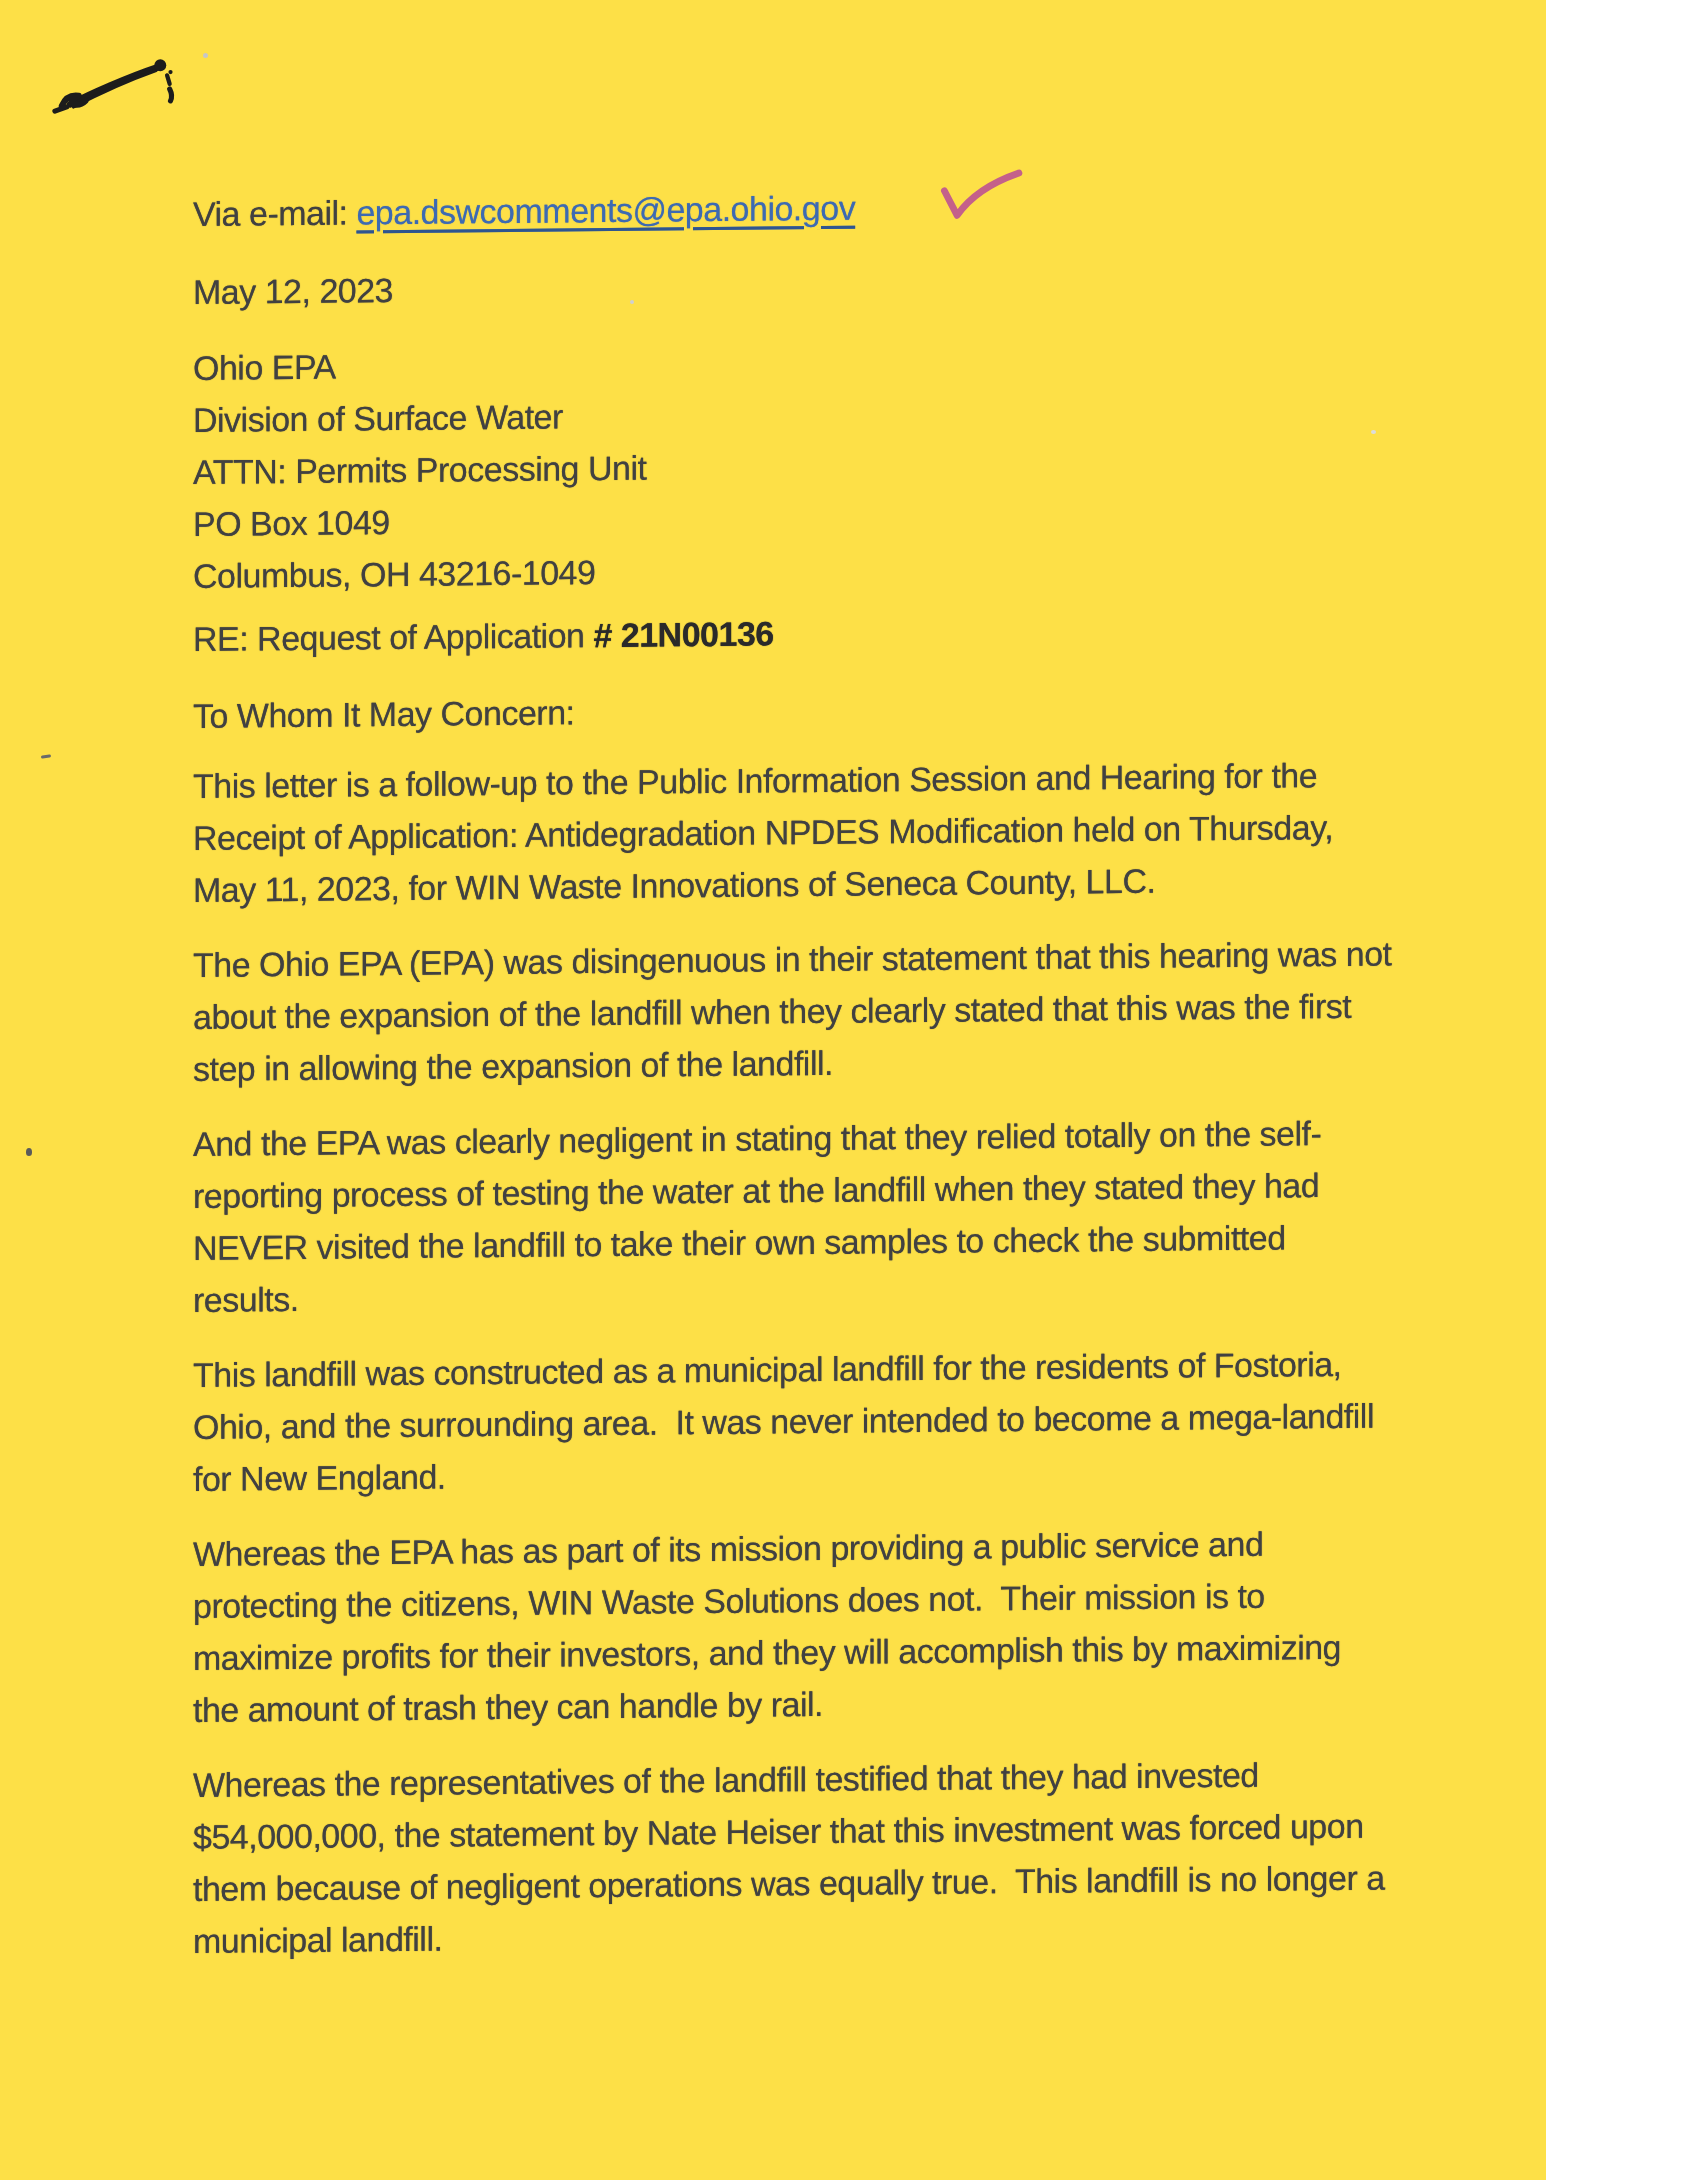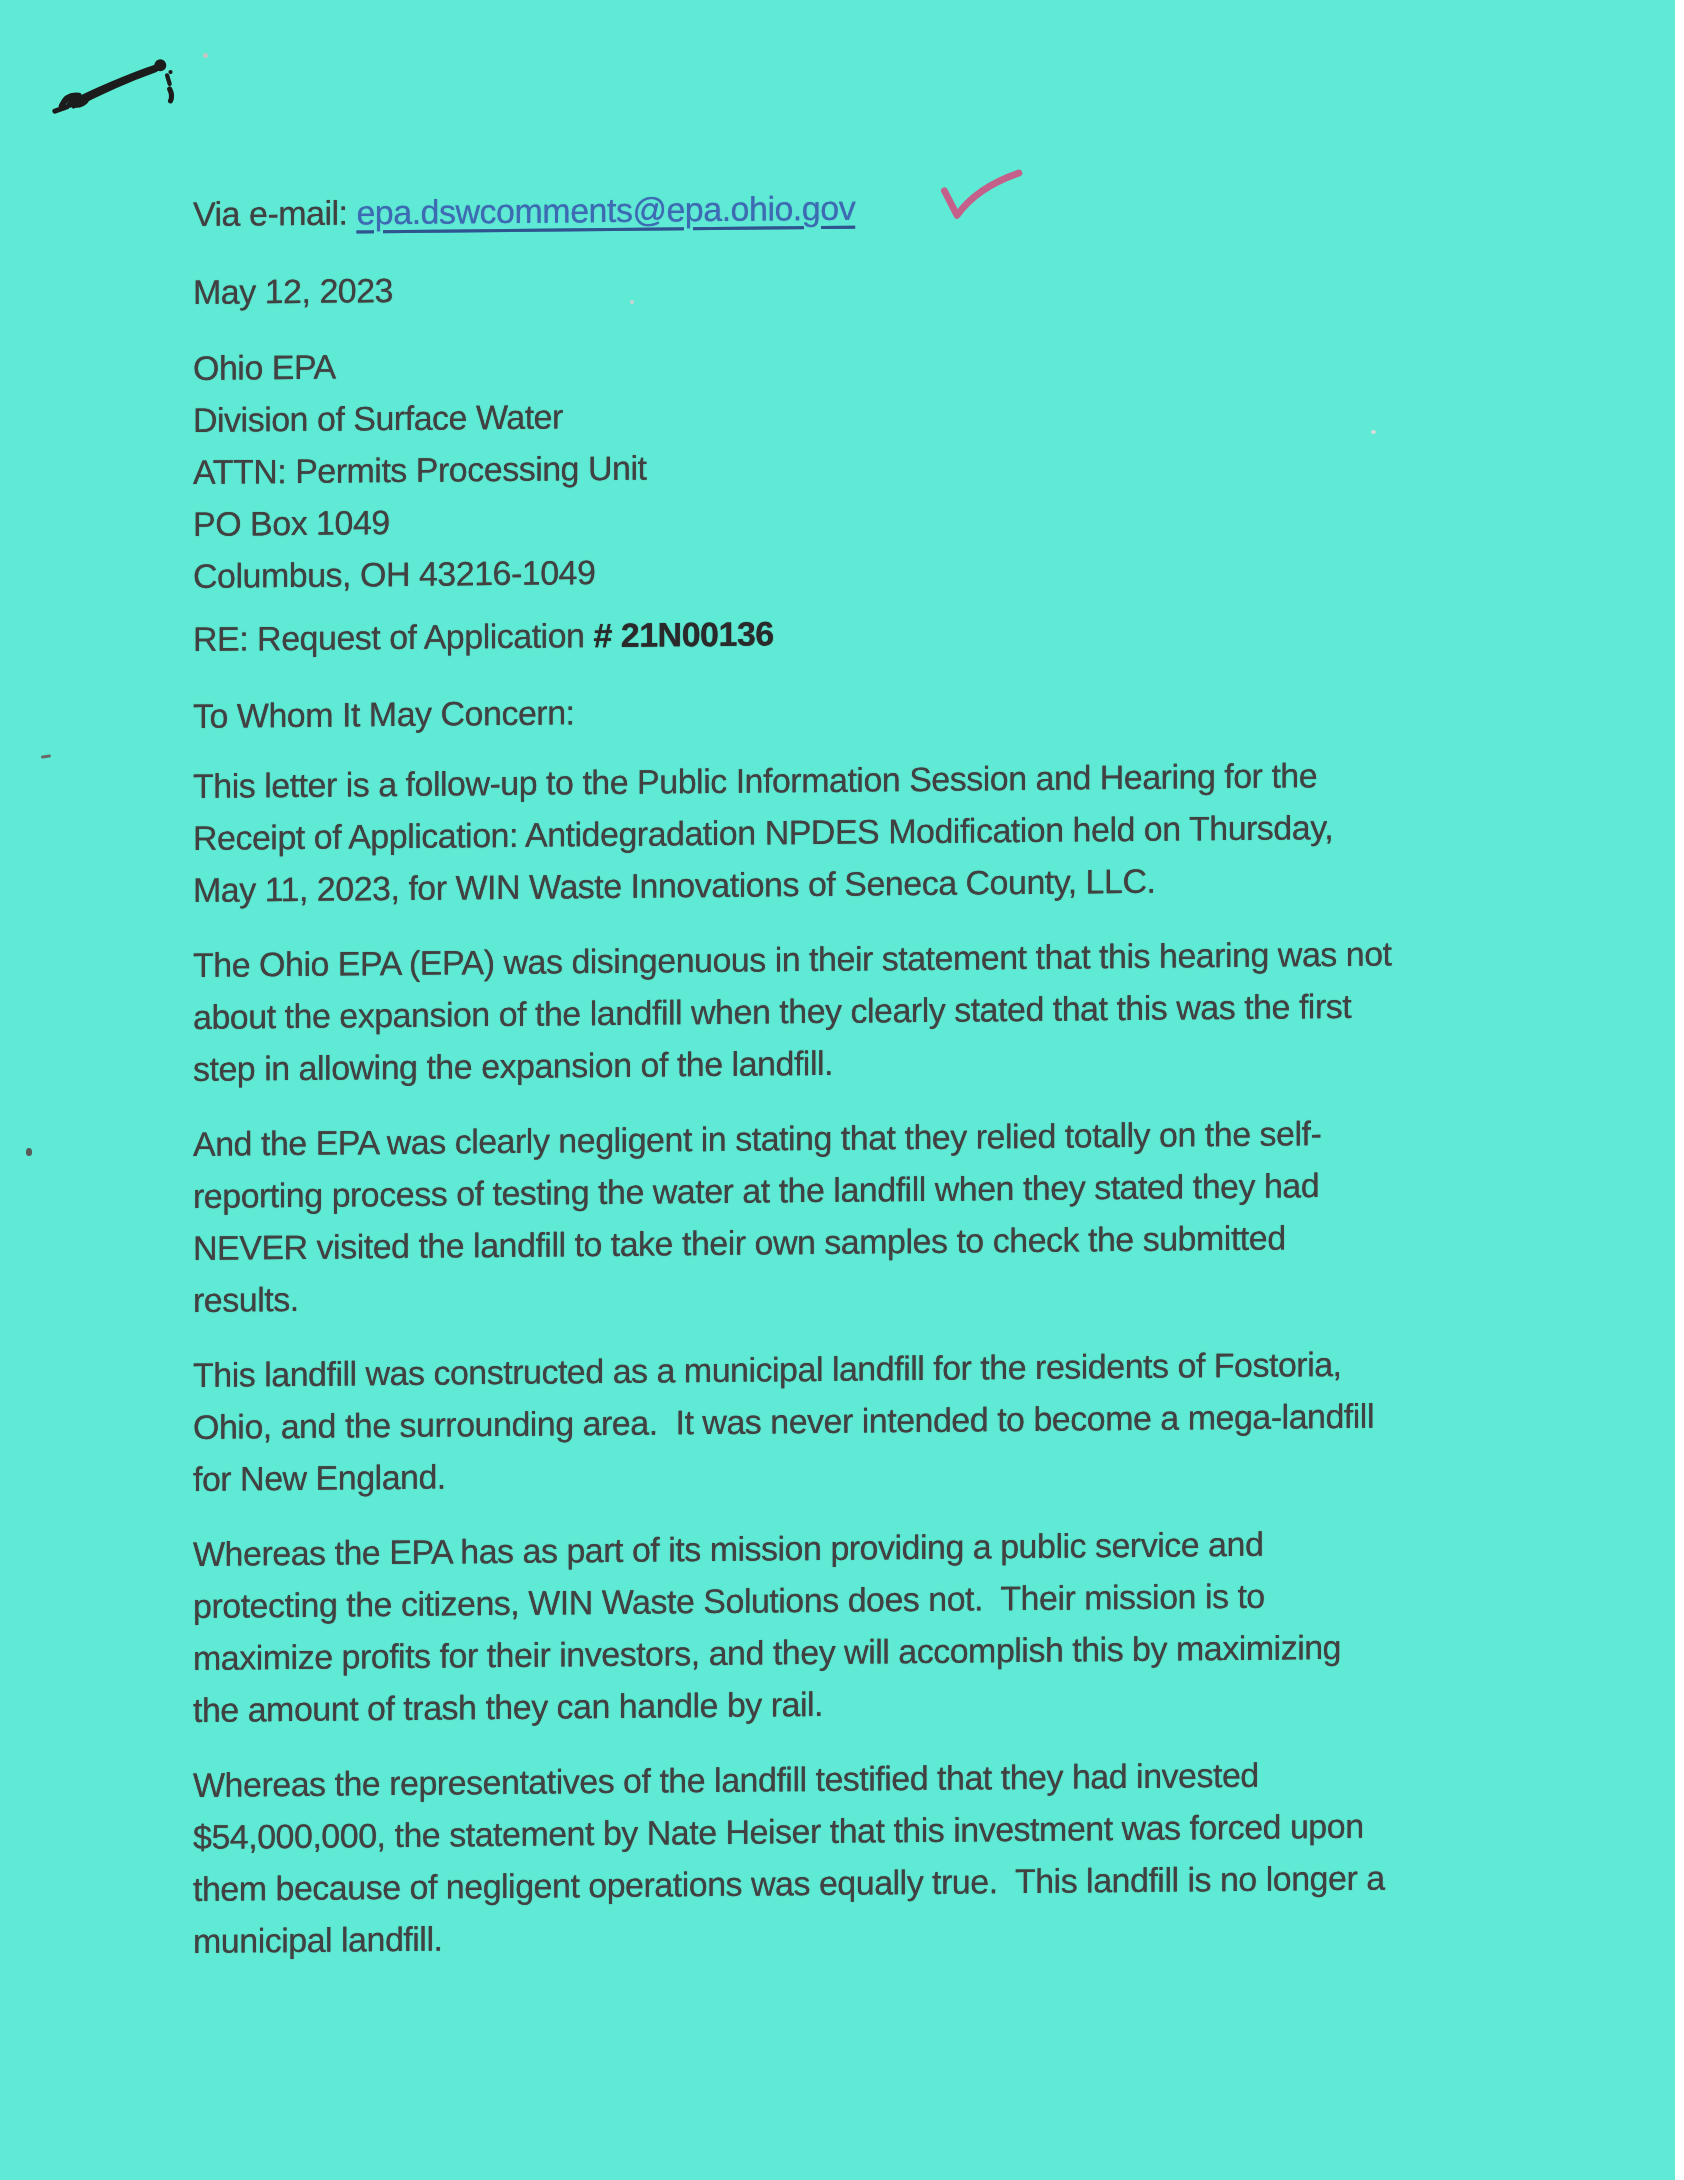--- a/index.html
+++ b/index.html
@@ -5,23 +5,23 @@
   html, body {
     margin: 0;
     padding: 0;
     background: #ffffff;
     width: 1685px;
     height: 2181px;
     overflow: hidden;
   }
   .page {
     position: relative;
-    width: 1675px;
+    width: 1546px;
     height: 2181px;
-    background: #5eead4;
+    background: #fde047;
     font-family: "Liberation Sans", "DejaVu Sans", sans-serif;
     color: #414141;
   }
   .content {
     position: absolute;
     left: 193px;
     top: 188px;
     width: 1440px;
     transform: skewY(-0.55deg);
     transform-origin: 0 0;

